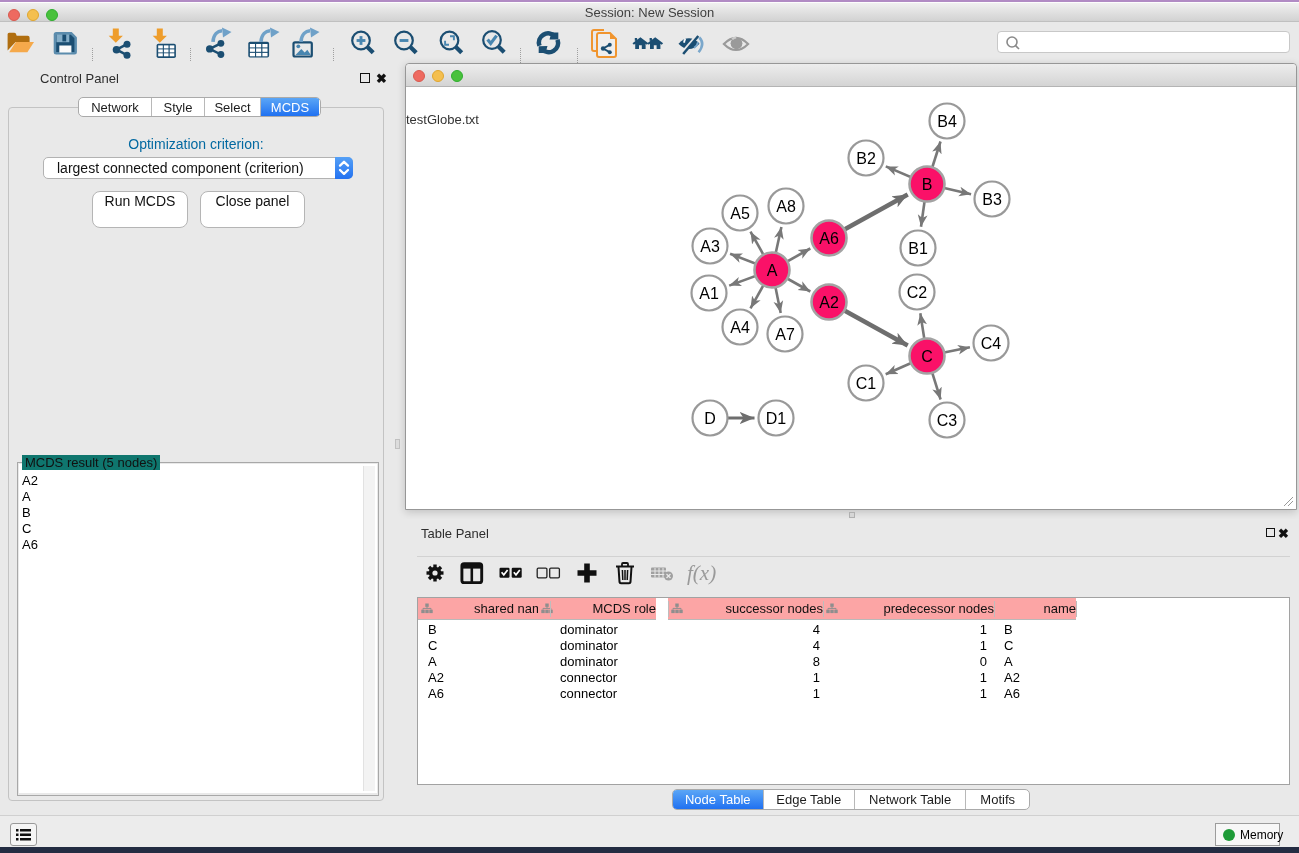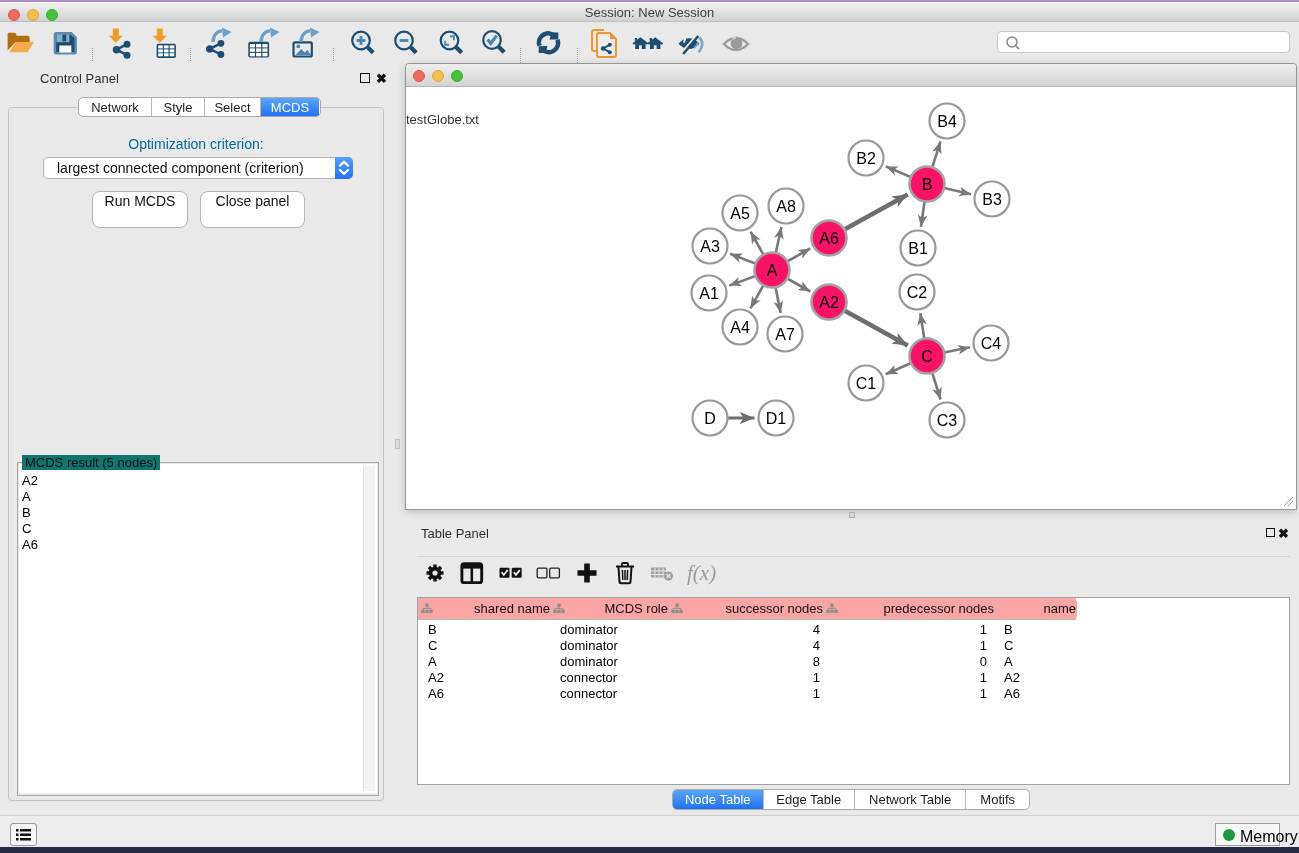--- a/index.html
+++ b/index.html
@@ -55,21 +55,21 @@
 #tp-toolbar { position:absolute; left:14px; top:37px; width:873px; height:36px; border-top:1px solid #d2d2d2; }
 #ttable { position:absolute; left:14px; top:78px; width:873px; height:188px; background:#fff; border:1px solid #a2a2a2; }
 .th { position:absolute; top:0; height:22px; background:#fca5a5; border-bottom:1px solid #b9b9b9;
   font-size:13px; color:#111; text-align:right; line-height:22px; }
 .thsep { position:absolute; top:3px; height:16px; width:1px; background:#bdbdbd; z-index:3; }
 .row { position:absolute; font-size:13px; color:#000; height:16px; line-height:16px; }
 #btabs { left:269px; top:270px; width:358px; height:21px; position:absolute; }
 
 #statusbar { left:0; top:815px; width:1299px; height:32px; background:#ececec; border-top:1px solid #d0d0d0; }
 #memorybtn { position:absolute; left:1215px; top:7px; width:65px; height:23px; background:#f7f7f7;
-  border:1px solid #9c9c9c; font-size:16px; color:#000; }
+  border:1px solid #9c9c9c; font-size:12px; color:#000; }
 #listbtn { position:absolute; left:10px; top:7px; width:27px; height:23px; background:#f5f5f5;
   border:1px solid #999; border-radius:3px; }
 #darkstrip { left:0; top:847px; width:1299px; height:6px; background:#232c42; }
 .ic { position:absolute; }
 </style>
 </head>
 <body>
 <div class="abs" id="purple"></div>
 <div class="abs" id="titlebar">
   <div class="light" style="left:8px; background:#ee6a60; border:0.5px solid #d85a50;"></div>
@@ -418,21 +418,21 @@
           <g fill="#8e8e8e">
             <rect x="4.3" y="0.5" width="3.4" height="3.4"></rect>
             <rect x="0.3" y="6.7" width="3.4" height="3.4"></rect>
             <rect x="4.3" y="6.7" width="3.4" height="3.4"></rect>
             <rect x="8.3" y="6.7" width="3.4" height="3.4"></rect>
           </g>
           <g stroke="#8e8e8e" stroke-width="1" fill="none">
             <path d="M6,3.9 V5.4 M2,6.7 V5.4 H10 V6.7"></path>
           </g>
         </svg>shared name</div>
-<div class="th" style="left:132px;width:118px;"><svg width="12" height="11" style="position:absolute;left:3px;top:5px" viewBox="0 0 12 11">
+<div class="th" style="left:120px;width:118px;"><svg width="12" height="11" style="position:absolute;left:3px;top:5px" viewBox="0 0 12 11">
           <g fill="#8e8e8e">
             <rect x="4.3" y="0.5" width="3.4" height="3.4"></rect>
             <rect x="0.3" y="6.7" width="3.4" height="3.4"></rect>
             <rect x="4.3" y="6.7" width="3.4" height="3.4"></rect>
             <rect x="8.3" y="6.7" width="3.4" height="3.4"></rect>
           </g>
           <g stroke="#8e8e8e" stroke-width="1" fill="none">
             <path d="M6,3.9 V5.4 M2,6.7 V5.4 H10 V6.7"></path>
           </g>
         </svg>MCDS role</div>

